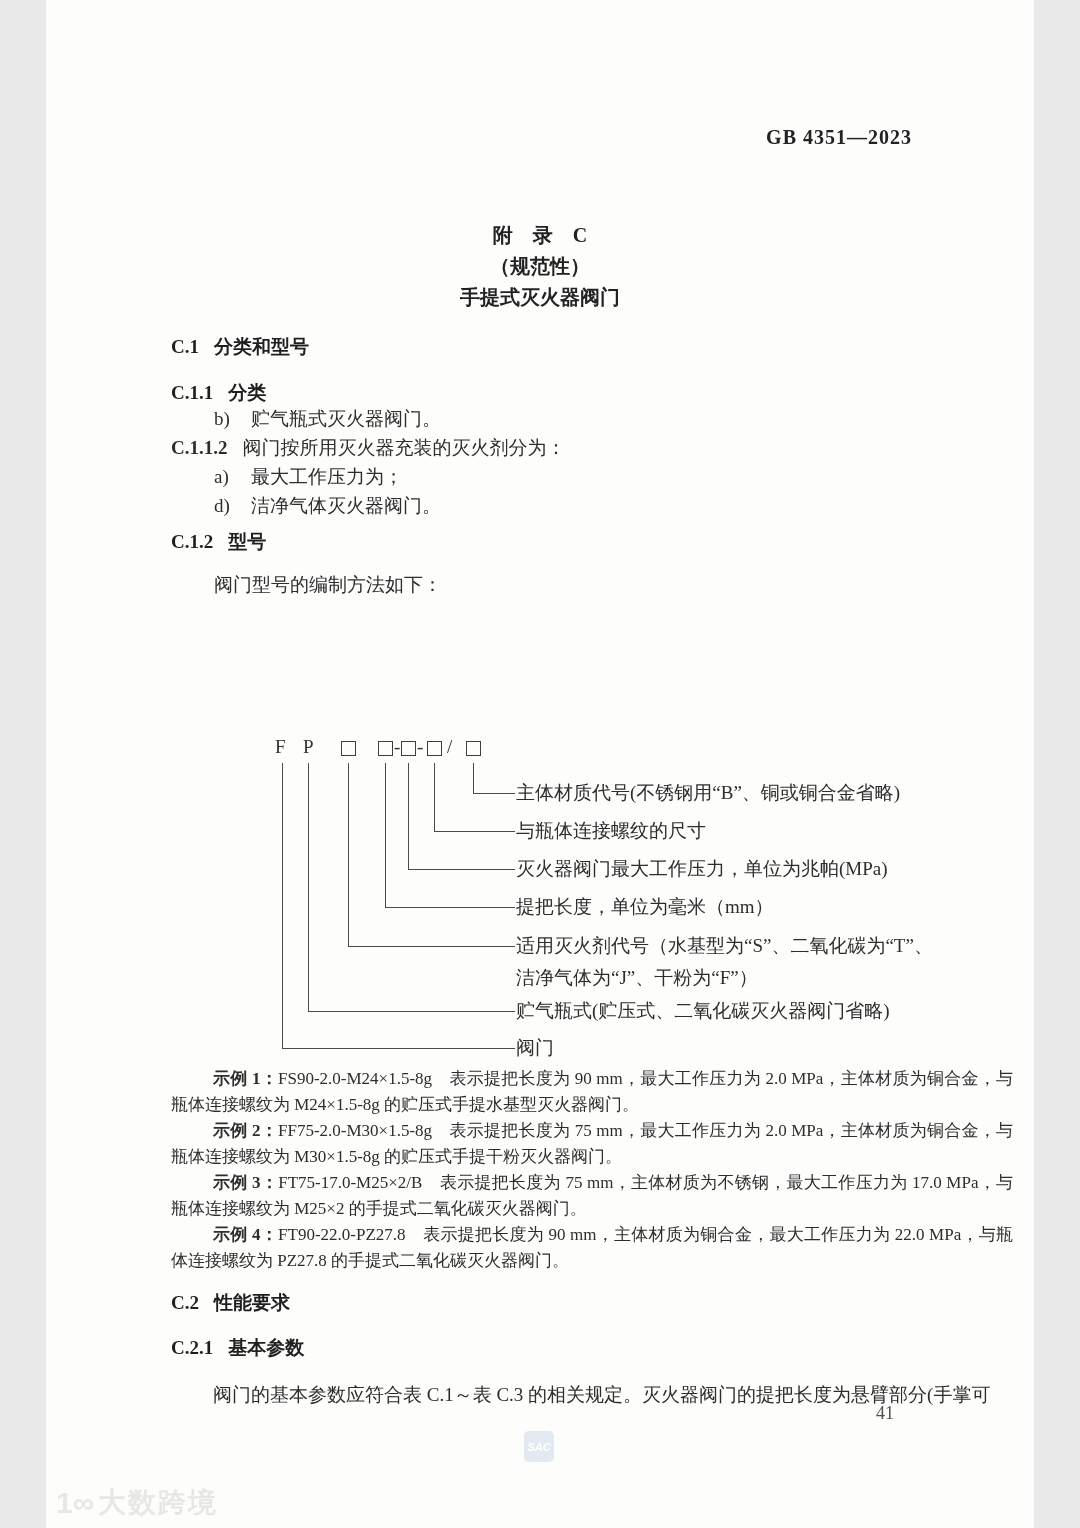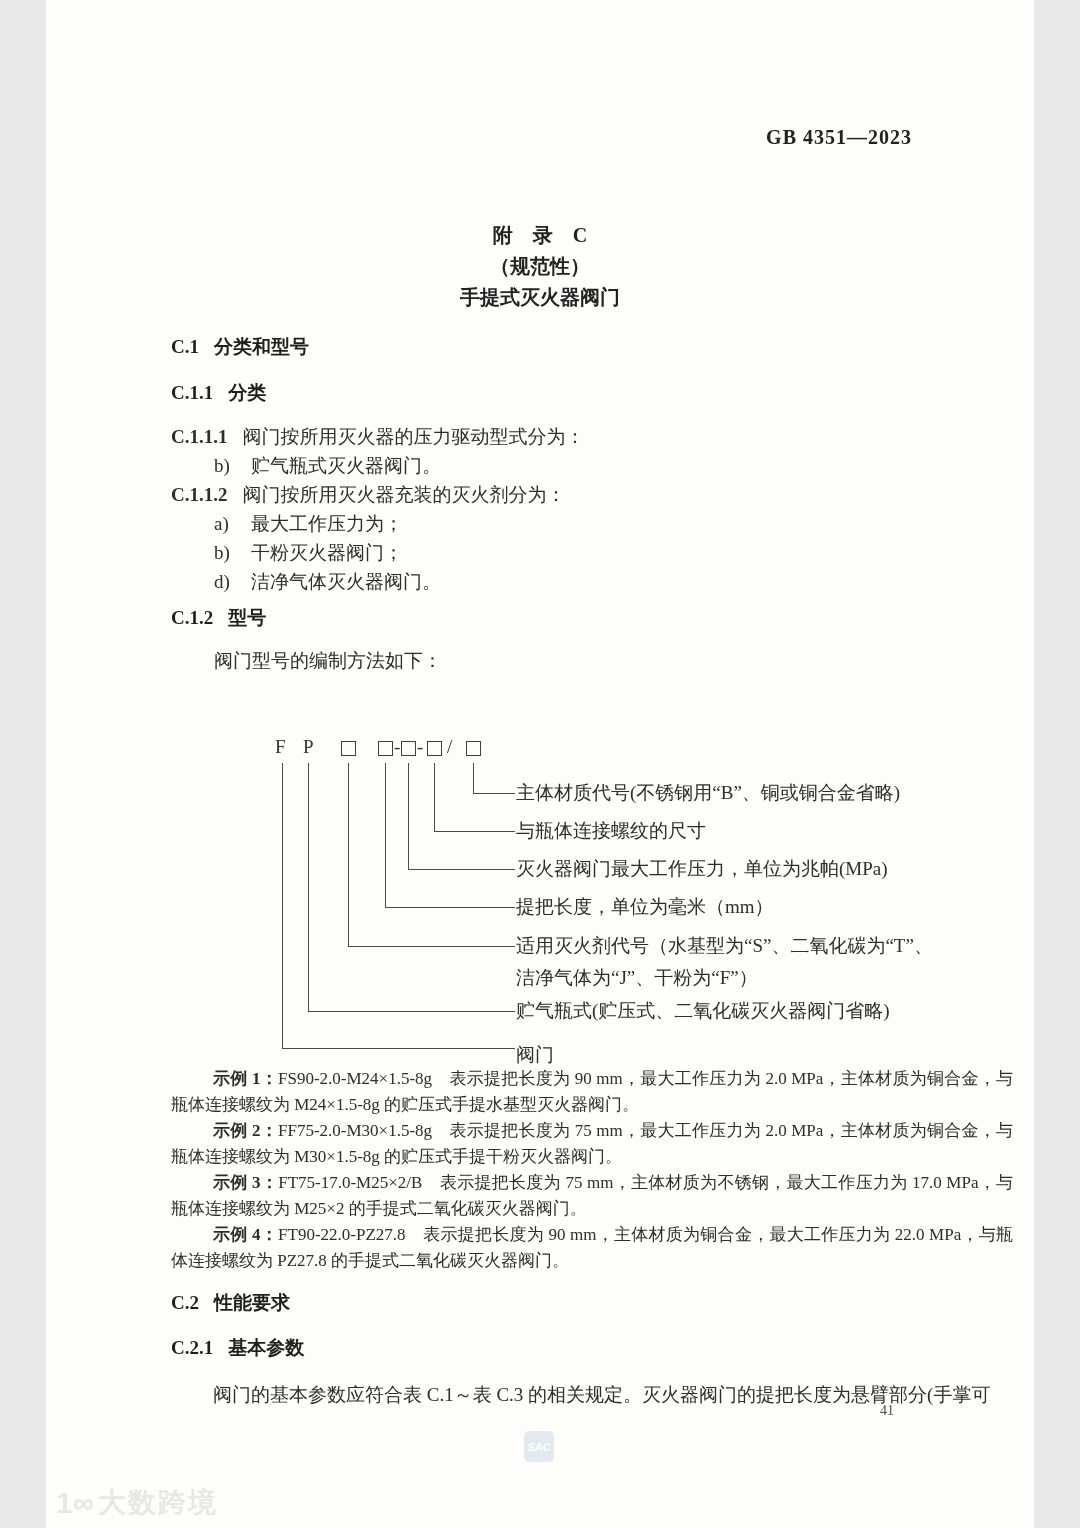--- a/index.html
+++ b/index.html
@@ -39,21 +39,21 @@
   .dlabel{position:absolute;left:470px;font-size:19px;line-height:22px;white-space:nowrap;color:#2d2d2d;}
   
   .examples{position:absolute;top:1066px;left:125px;width:842px;font-size:17px;}
   .examples p{margin:0;line-height:26px;text-indent:42px;text-align:justify;}
   .examples .exlabel{font-weight:bold;}
   
   .sec-2{position:absolute;top:1292px;left:125px;width:843px;font-size:19px;}
   .sec-2 .h21{margin-top:23px;}
   .sec-2 .para{margin-top:21px;line-height:29px;text-indent:42px;text-align:justify;}
   
-  .page-num{position:absolute;top:1403px;right:140px;font-size:14px;color:#4f4f4f;text-align:center;}
+  .page-num{position:absolute;top:1403px;right:140px;font-size:18px;color:#4f4f4f;text-align:center;}
   .sac-mark{
     position:absolute;top:1431px;left:478px;width:30px;height:31px;
     background:#cfdae7;opacity:.55;border-radius:5px;
     display:flex;align-items:center;justify-content:center;
     font-family:"Liberation Sans",sans-serif;font-size:11px;font-style:italic;
     font-weight:bold;color:#ffffff;
   }
   .brand-mark{
     position:absolute;top:1484px;left:10px;
     font-family:"Liberation Sans",sans-serif;
@@ -75,34 +75,28 @@
     <div>手提式灭火器阀门</div>
   </div>
 
   <div class="sec-1">
     <div class="hrow">
       <span class="num">C.1</span><span>分类和型号</span>
     </div>
     <div class="hrow h3row">
       <span class="num">C.1.1</span><span>分类</span>
     </div>
-    <div class="prow">
-      <span class="num">C.1.1.1</span><span>阀门按所用灭火器的压力驱动型式分为：</span>
-    </div>
     <div class="li">
       <span class="marker">b)</span><span>贮气瓶式灭火器阀门。</span>
     </div>
     <div class="prow" style="margin-top:0;">
       <span class="num">C.1.1.2</span><span>阀门按所用灭火器充装的灭火剂分为：</span>
     </div>
     <div class="li">
       <span class="marker">a)</span><span>最大工作压力为；</span>
-    </div>
-    <div class="li">
-      <span class="marker">b)</span><span>干粉灭火器阀门；</span>
     </div>
     <div class="li">
       <span class="marker">d)</span><span>洁净气体灭火器阀门。</span>
     </div>
     <div class="hrow h2row" style="margin-top:10px;line-height:22px;margin-top:11px;padding-top:0;font-family:Liberation Serif, serif;">
       <span class="num">C.1.2</span><span>型号</span>
     </div>
     <div class="intro">阀门型号的编制方法如下：</div>
   </div>
 
@@ -127,21 +121,21 @@
     <div class="conn" style="left:262px;top:33px;width:206px;height:248px;"></div>
     <div class="conn" style="left:236px;top:33px;width:232px;height:285px;"></div>
 
     <div class="dlabel" style="top:52px;">主体材质代号(不锈钢用“B”、铜或铜合金省略)</div>
     <div class="dlabel" style="top:90px;">与瓶体连接螺纹的尺寸</div>
     <div class="dlabel" style="top:128px;">灭火器阀门最大工作压力，单位为兆帕(MPa)</div>
     <div class="dlabel" style="top:166px;">提把长度，单位为毫米（mm）</div>
     <div class="dlabel" style="top:205px;">适用灭火剂代号（水基型为“S”、二氧化碳为“T”、</div>
     <div class="dlabel" style="top:237px;">洁净气体为“J”、干粉为“F”）</div>
     <div class="dlabel" style="top:270px;">贮气瓶式(贮压式、二氧化碳灭火器阀门省略)</div>
-    <div class="dlabel" style="top:314px;">阀门</div>
+    <div class="dlabel" style="top:307px;">阀门</div>
   </div>
 
   <div class="examples">
     <p><span class="exlabel">示例 1：</span><span>FS90-2.0-M24×1.5-8g　表示提把长度为 90 mm，最大工作压力为 2.0 MPa，主体材质为铜合金，与瓶体连接螺纹为 M24×1.5-8g 的贮压式手提水基型灭火器阀门。</span></p>
     <p><span class="exlabel">示例 2：</span><span>FF75-2.0-M30×1.5-8g　表示提把长度为 75 mm，最大工作压力为 2.0 MPa，主体材质为铜合金，与瓶体连接螺纹为 M30×1.5-8g 的贮压式手提干粉灭火器阀门。</span></p>
     <p><span class="exlabel">示例 3：</span><span>FT75-17.0-M25×2/B　表示提把长度为 75 mm，主体材质为不锈钢，最大工作压力为 17.0 MPa，与瓶体连接螺纹为 M25×2 的手提式二氧化碳灭火器阀门。</span></p>
     <p><span class="exlabel">示例 4：</span><span>FT90-22.0-PZ27.8　表示提把长度为 90 mm，主体材质为铜合金，最大工作压力为 22.0 MPa，与瓶体连接螺纹为 PZ27.8 的手提式二氧化碳灭火器阀门。</span></p>
   </div>
 
   <div class="sec-2">

